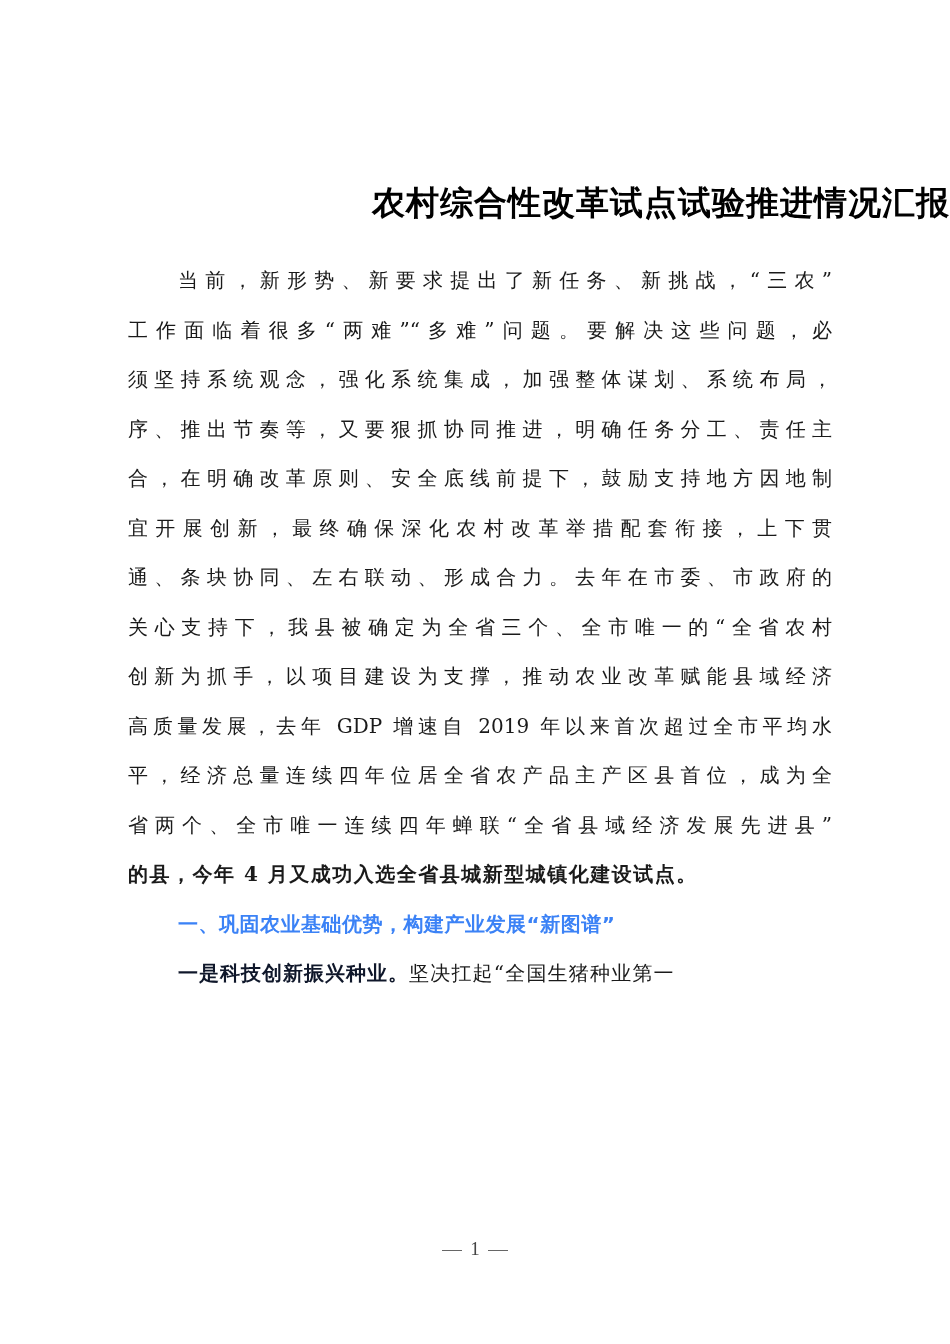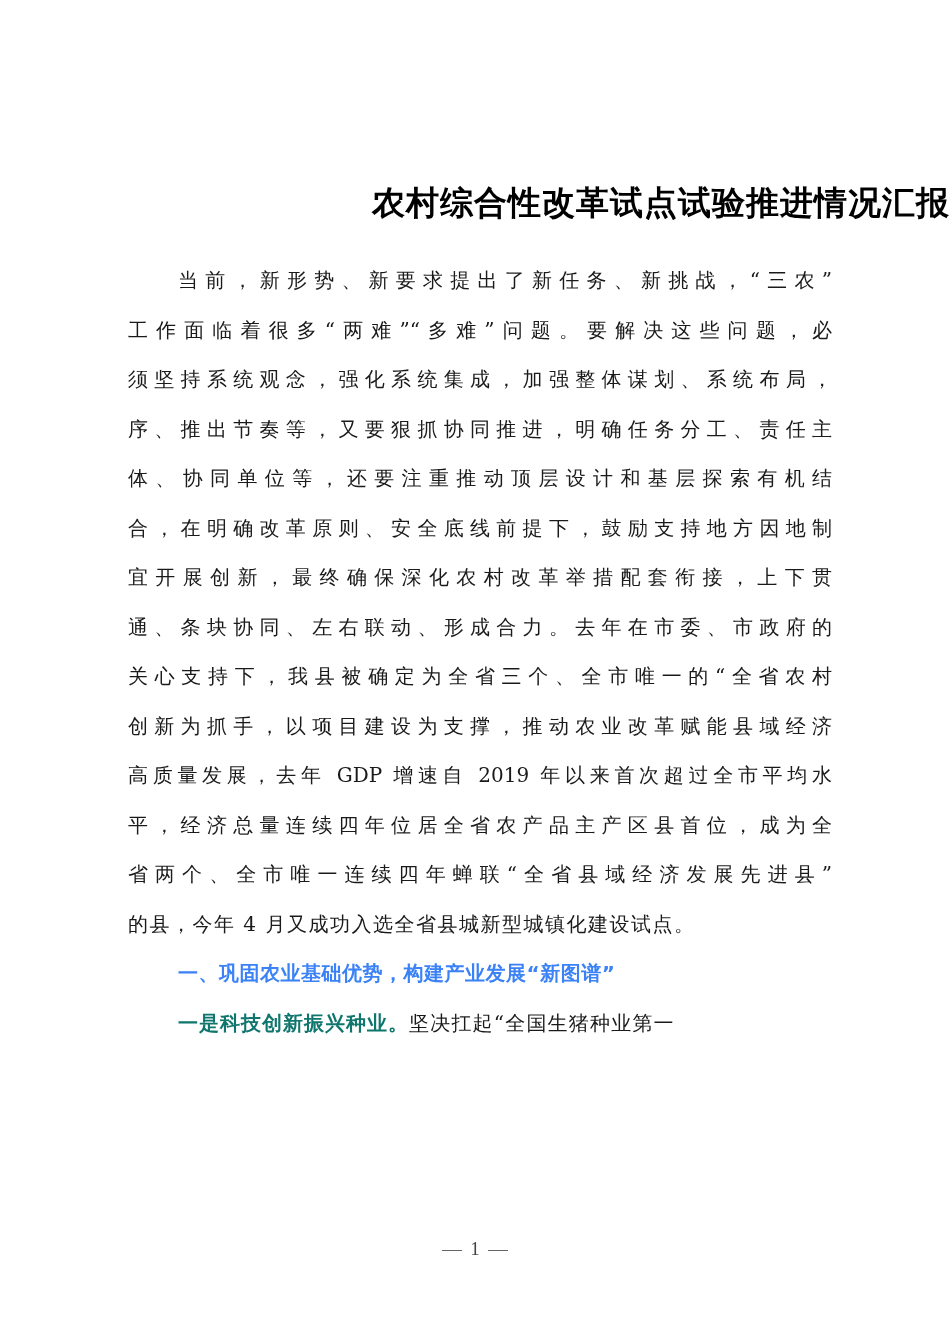--- a/index.html
+++ b/index.html
@@ -46,35 +46,36 @@
       font-family: "DejaVu Serif", "Liberation Serif", serif;
       font-size: 20px;
       white-space: nowrap;
       text-align: justify;
       text-align-last: justify;
       color: #1a1a1a;
     }
     .line.last {
       text-align-last: left;
       letter-spacing: 1.5px;
+      font-weight: bold;
     }
     .line.indent {
       padding-left: 50px;
     }
     .heading1 {
       font-family: "DejaVu Sans", "Liberation Sans", sans-serif;
       font-weight: bold;
       text-align-last: left;
       letter-spacing: 0.5px;
       color: #3b82f6;
     }
     .bold-lead {
       font-family: Liberation Serif, serif;
       font-weight: bold;
-      color: #0f766e;
+      color: #0f172a;
       letter-spacing: 1px;
     }
     .mixed-line {
       text-align-last: left;
       letter-spacing: 1.2px;
     }
     .page-number {
       position: absolute;
       left: 0;
       top: 1238px;
@@ -98,21 +99,20 @@
 
 <div class="page">
 
   <div class="title">农村综合性改革试点试验推进情况汇报</div>
 
   <div class="body-lines">
     <div class="line indent">当前，新形势、新要求提出了新任务、新挑战，“三农”</div>
     <div class="line">工作面临着很多“两难”“多难”问题。要解决这些问题，必</div>
     <div class="line">须坚持系统观念，强化系统集成，加强整体谋划、系统布局，</div>
     <div class="line">序、推出节奏等，又要狠抓协同推进，明确任务分工、责任主</div>
-    <div class="line">体、协同单位等，还要注重推动顶层设计和基层探索有机结</div>
     <div class="line">合，在明确改革原则、安全底线前提下，鼓励支持地方因地制</div>
     <div class="line">宜开展创新，最终确保深化农村改革举措配套衔接，上下贯</div>
     <div class="line">通、条块协同、左右联动、形成合力。去年在市委、市政府的</div>
     <div class="line">关心支持下，我县被确定为全省三个、全市唯一的“全省农村</div>
     <div class="line">创新为抓手，以项目建设为支撑，推动农业改革赋能县域经济</div>
     <div class="line">高质量发展，去年 GDP 增速自 2019 年以来首次超过全市平均水</div>
     <div class="line">平，经济总量连续四年位居全省农产品主产区县首位，成为全</div>
     <div class="line">省两个、全市唯一连续四年蝉联“全省县域经济发展先进县”</div>
     <div class="line last">的县，今年 4 月又成功入选全省县城新型城镇化建设试点。</div>
 

